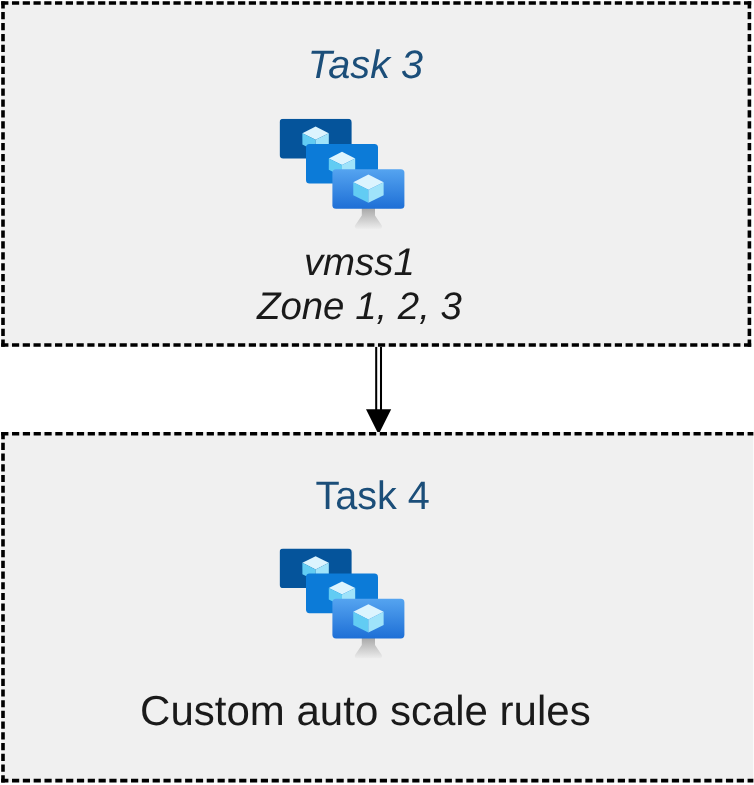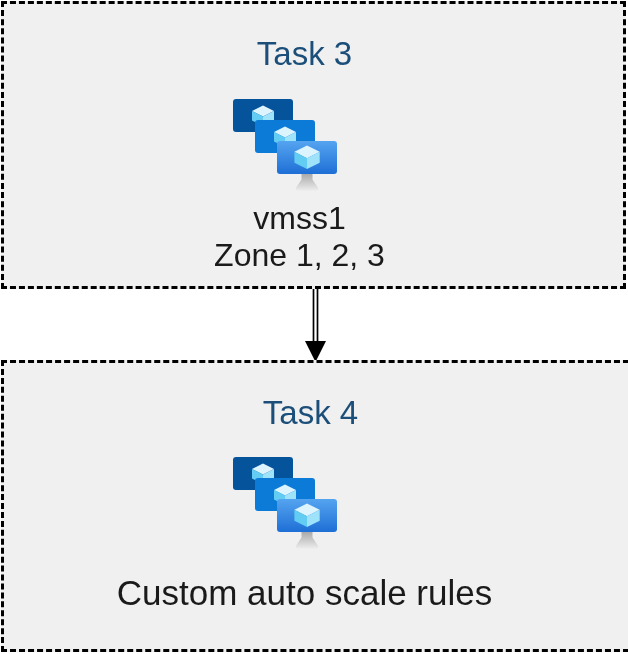--- a/index.html
+++ b/index.html
@@ -15,21 +15,21 @@
     background: #ffffff;
     overflow: hidden;
   }
   .box {
     position: absolute;
     left: 1px;
     width: 619px;
     background: var(--box-fill, #F0F0F0);
     border: 3px dashed var(--box-border, #000000);
   }
-  .box-top { top: 1px; height: 282px; }
+  .box-top { top: 1px; height: 282px; font-style: italic; }
   .box-bottom { top: 360px; height: 286px; padding-left: 12px; }
   .title {
     position: absolute;
     top: 30px;
     left: 0;
     right: 0;
     text-align: center;
     transform: translateX(-9px);
     font-size: 33px;
     line-height: 40px;

